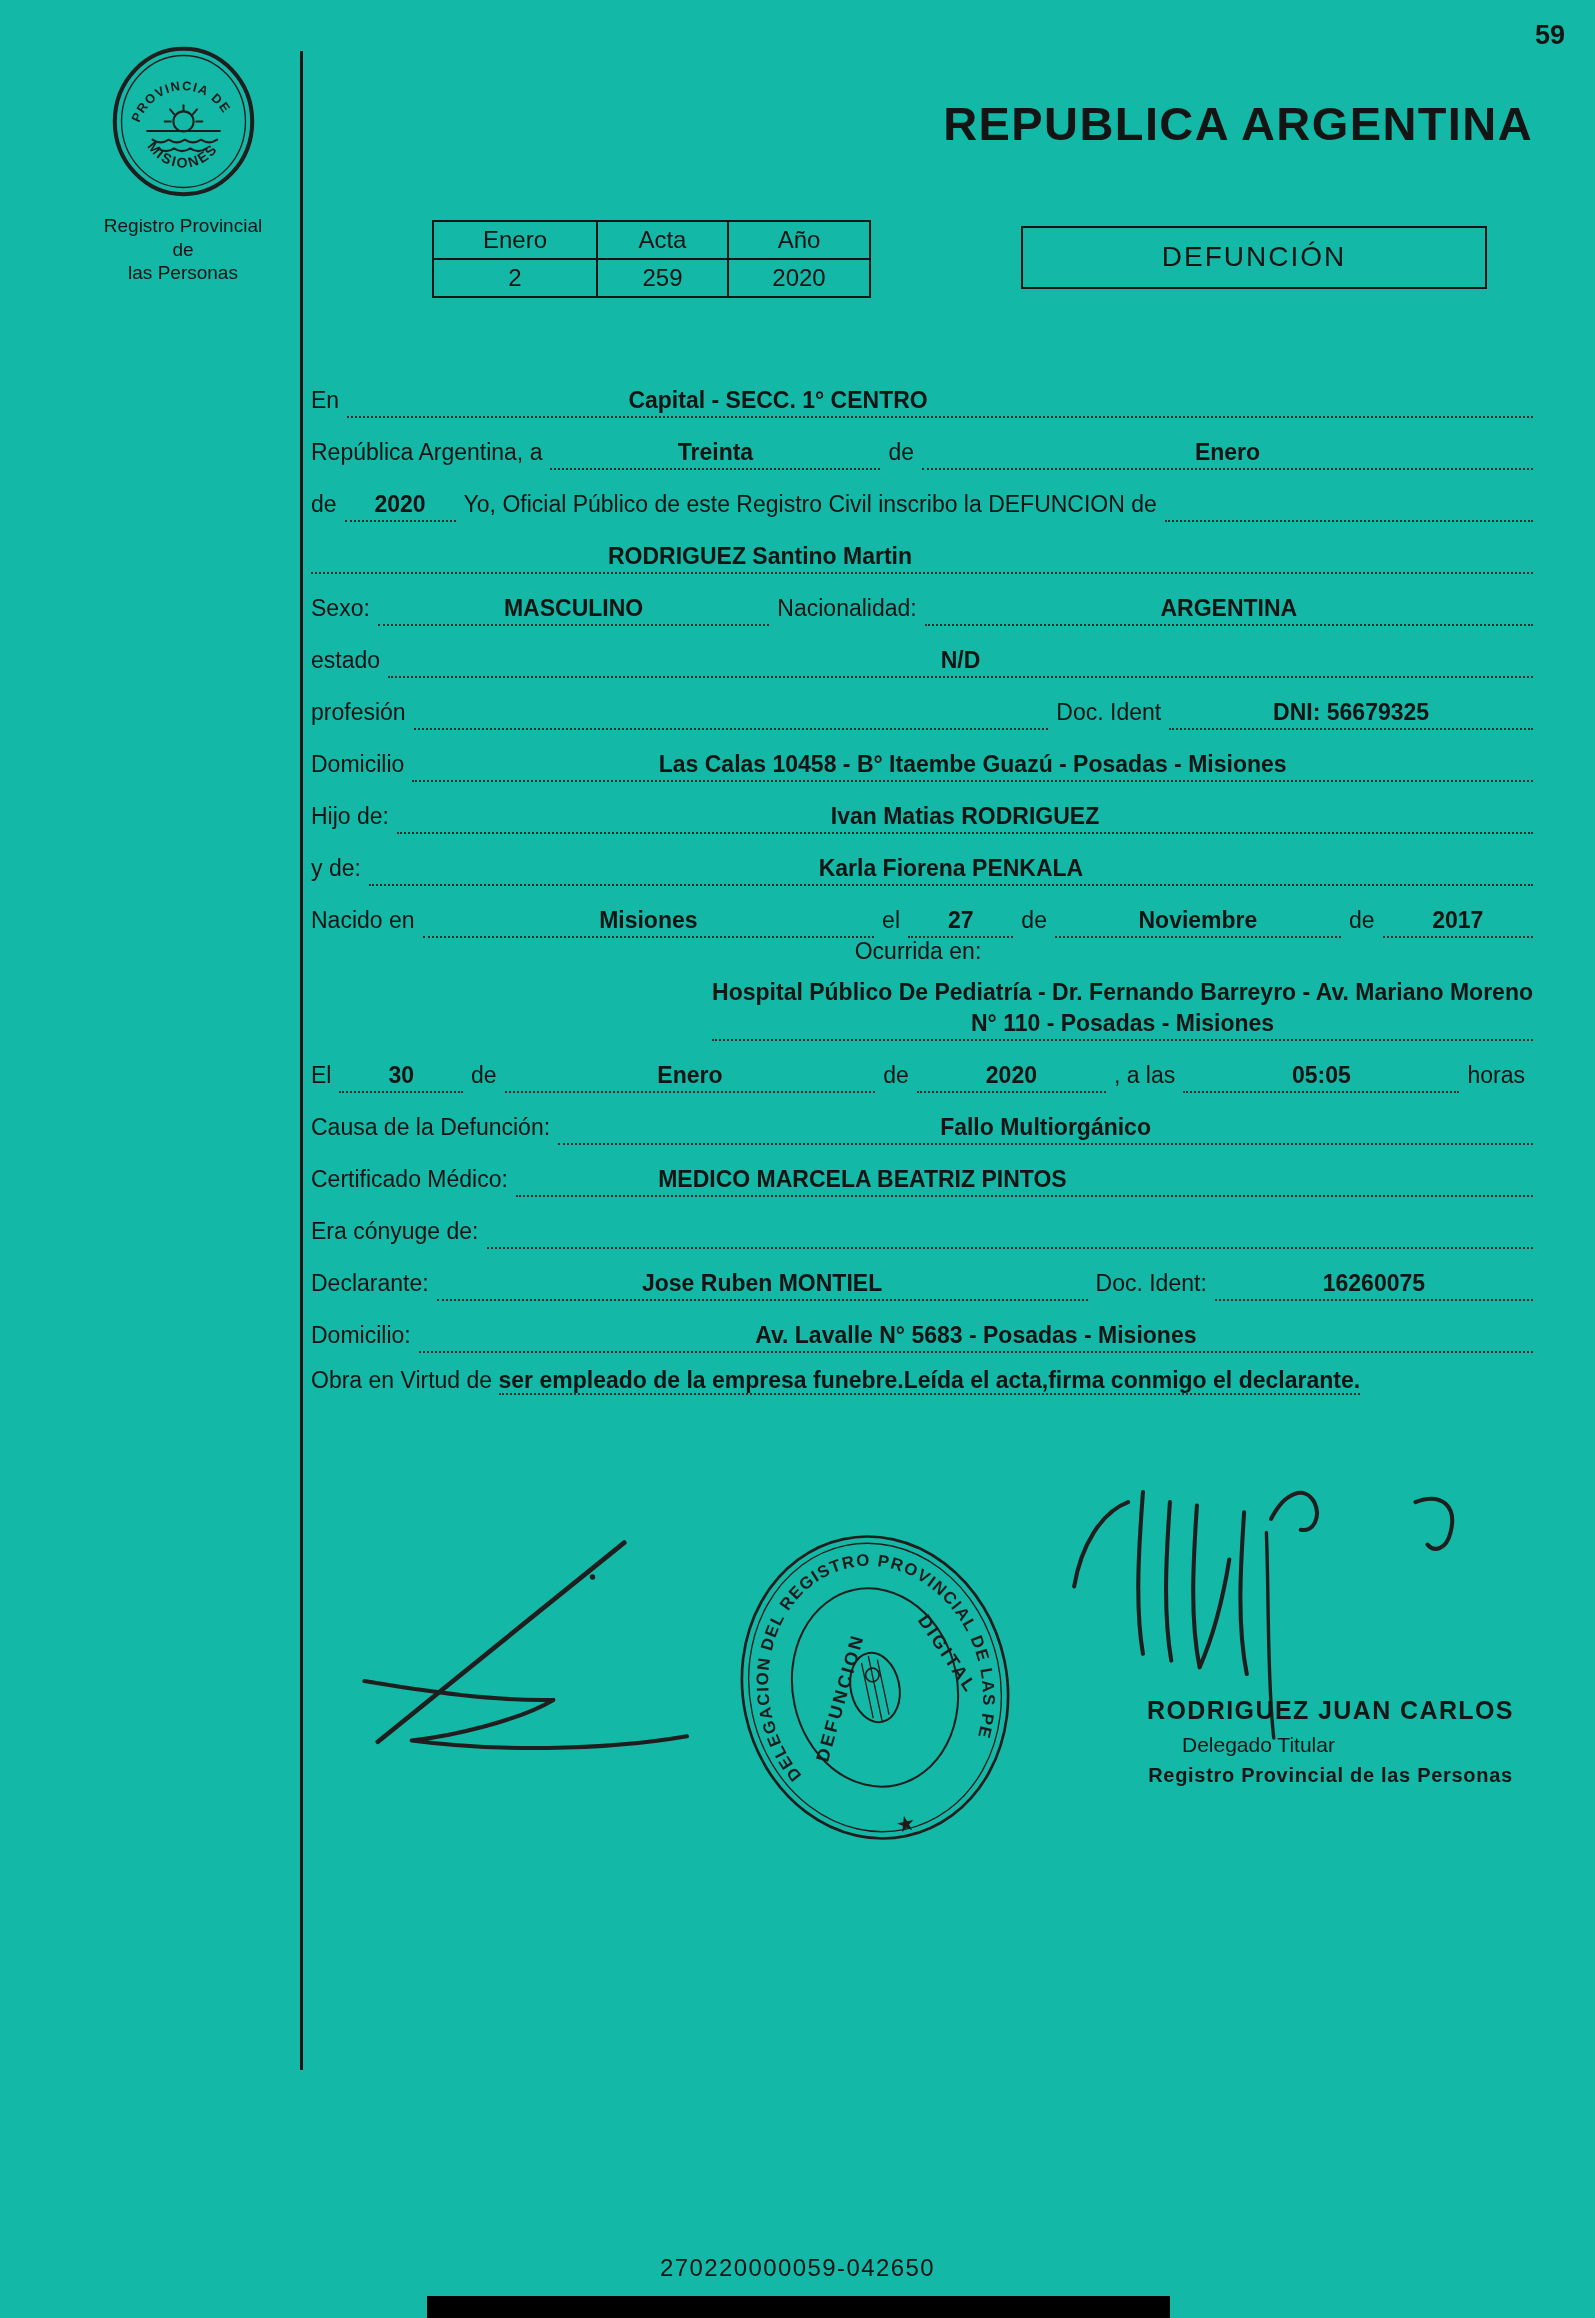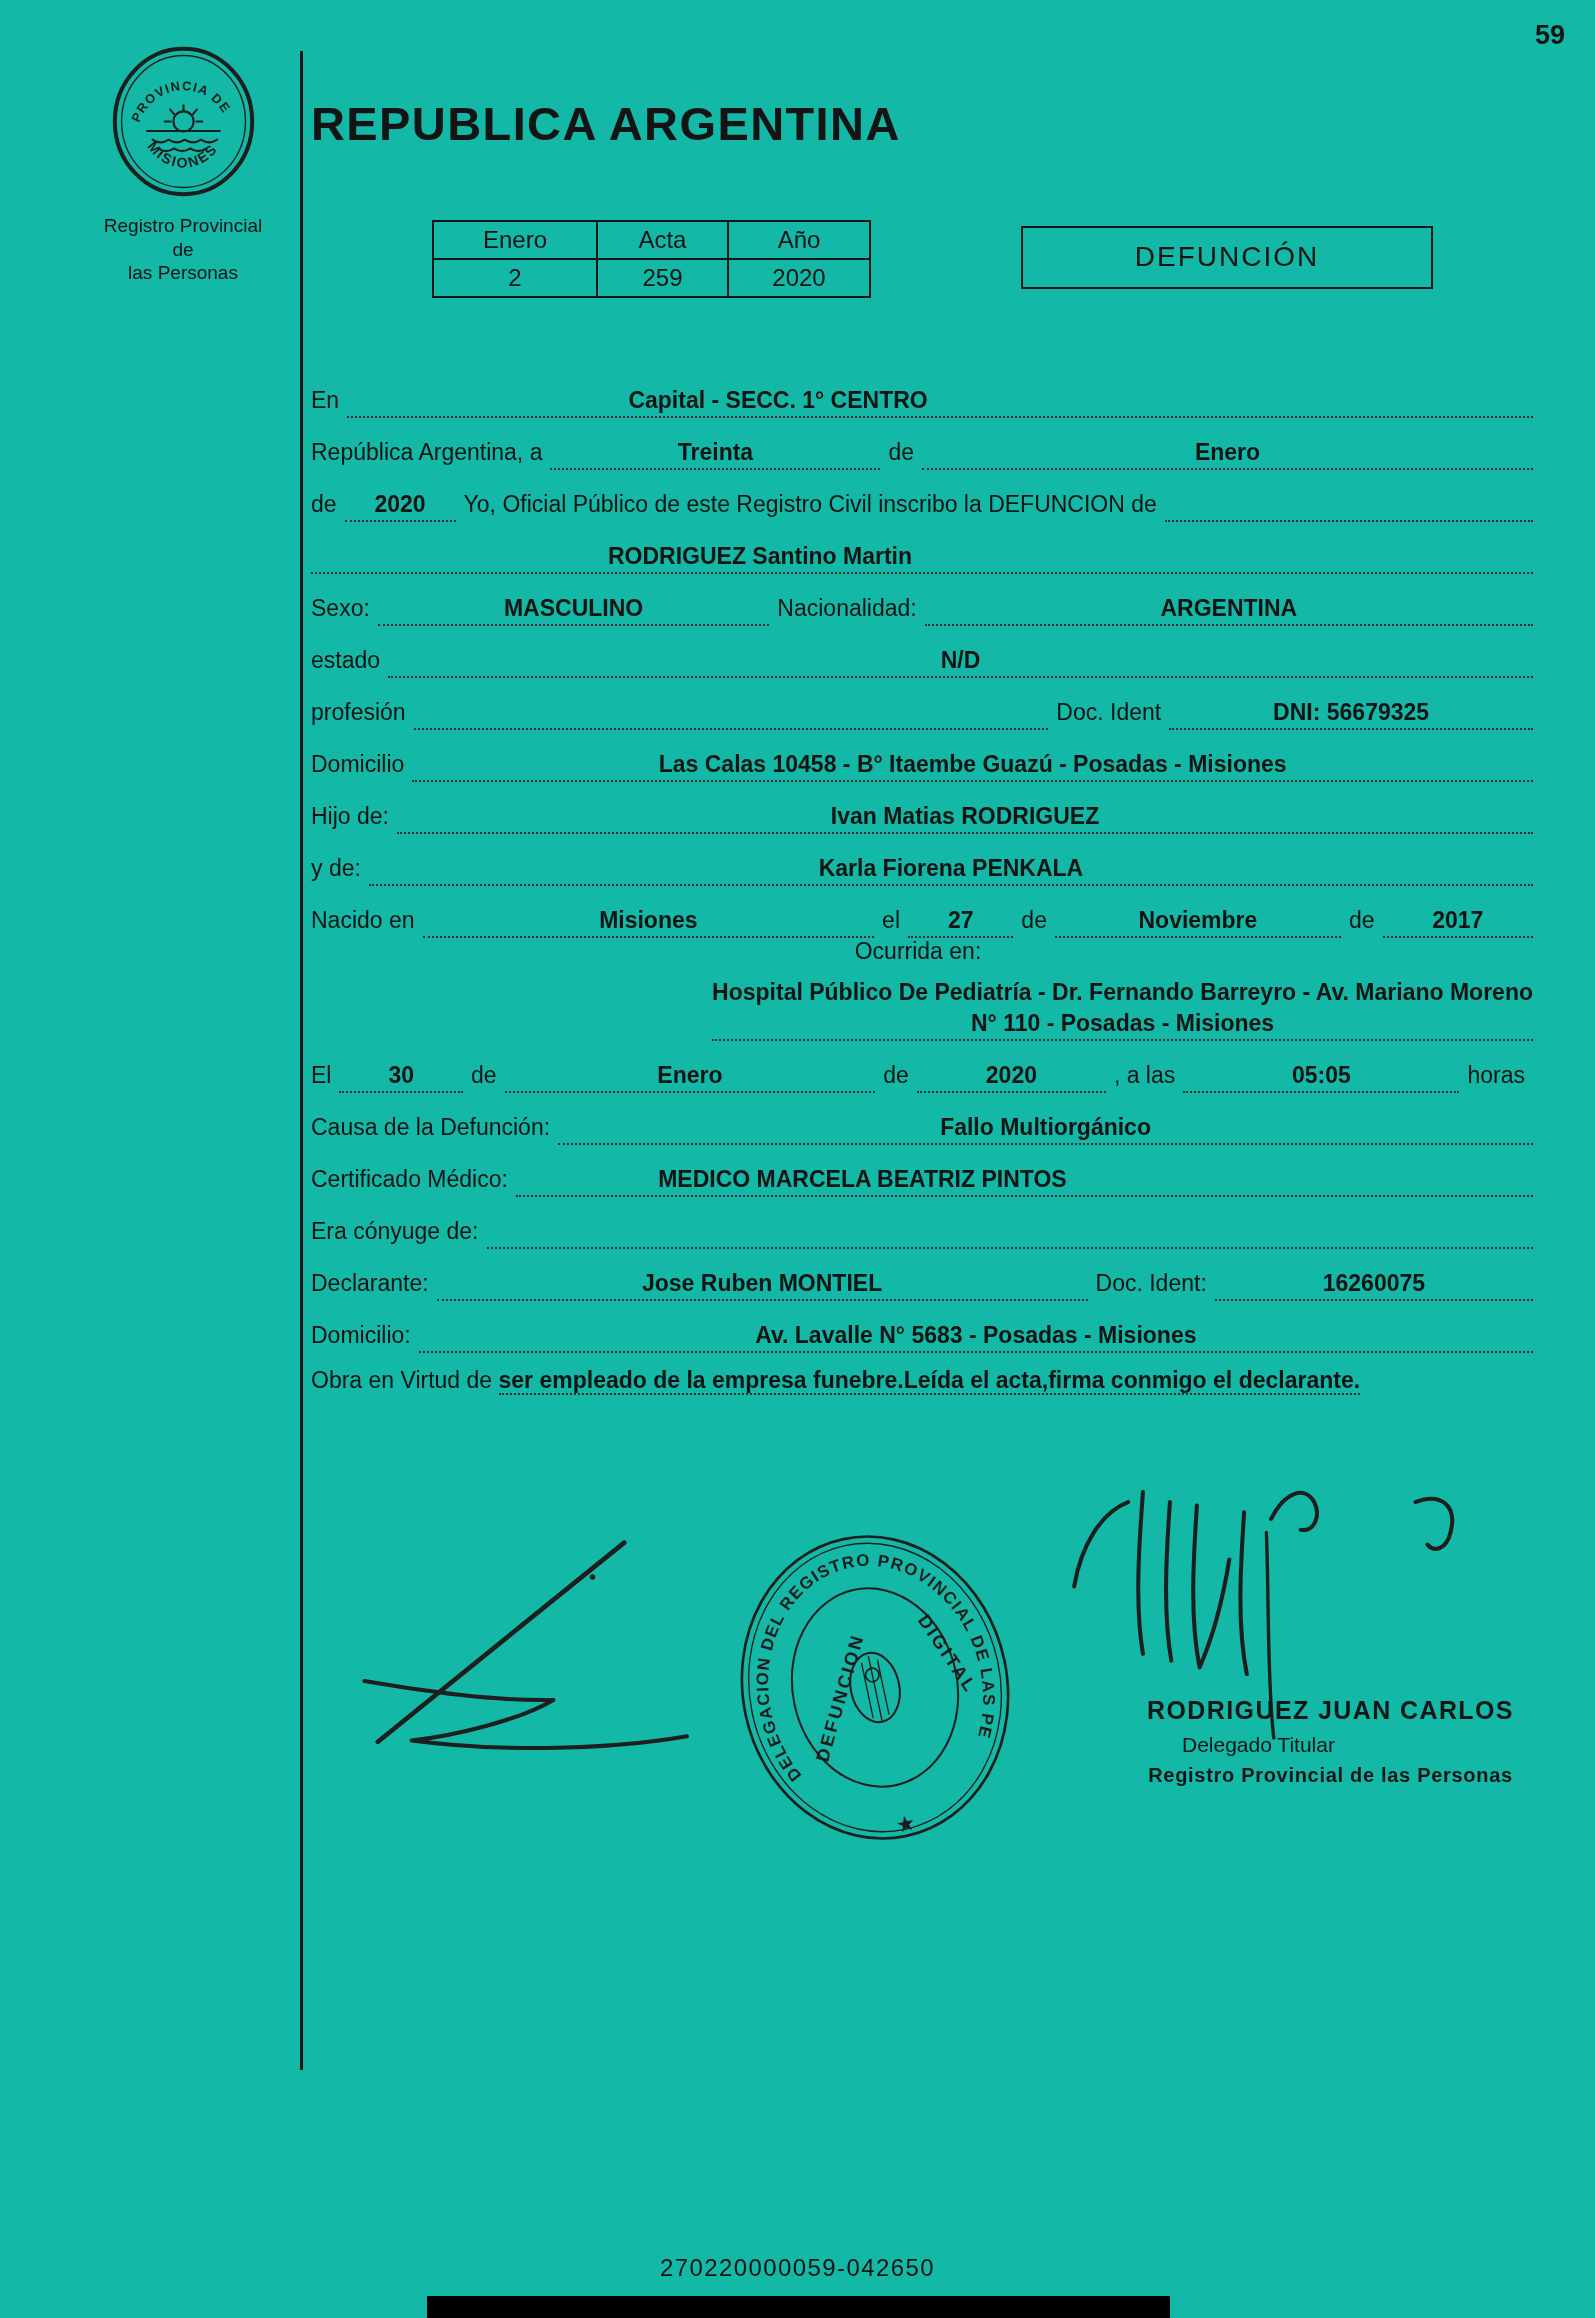--- a/index.html
+++ b/index.html
@@ -9,28 +9,28 @@
     background:#14b8a6; color:#141414; overflow:hidden;
     font-family:"Liberation Sans", sans-serif;
   }
   .vline { position:absolute; left:300px; top:51px; width:2.7px; height:2019px; background:#151515; }
   .pageno { position:absolute; top:20px; right:30px; font-size:27px; font-weight:bold; }
 
   
   .seal-wrap { position:absolute; left:95px; top:42px; width:176px; text-align:center; }
   .seal-caption { margin-top:6.8px; font-size:19px; line-height:1.25; }
 
-  .title { position:absolute; left:311px; top:96px; width:1222px; text-align:left;
+  .title { position:absolute; left:311px; top:96px; width:1222px; text-align:right;
            font-size:47px; font-weight:bold; letter-spacing:1.4px; }
 
   table.rec-table { position:absolute; left:432px; top:220px; width:439px;
            border-collapse:collapse; font-size:24px; text-align:center; }
   table.rec-table th, table.rec-table td { border:2px solid #151515; height:38px; font-weight:normal; padding:0 6.8px; }
 
-  .def-box { position:absolute; left:1021px; top:226px; width:412px; height:63px;
+  .def-box { position:absolute; left:1021px; top:226px; width:466px; height:63px;
            border:2.7px solid #151515; text-align:center; line-height:58px;
            font-size:28px; letter-spacing:2px; }
 
   
   .form { position:absolute; left:311px; top:366px; width:1222px; font-size:23px; }
   .row { display:flex; align-items:flex-end; height:52px; }
   .lbl { white-space:nowrap; padding:0 8px 4px 8px; }
   .row .lbl:first-child { padding-left:0; }
   .field { border-bottom:2.7px dotted #2b2b2b; text-align:center; padding-bottom:2px; min-height:31px;
            display:flex; align-items:flex-end; justify-content:center; }

